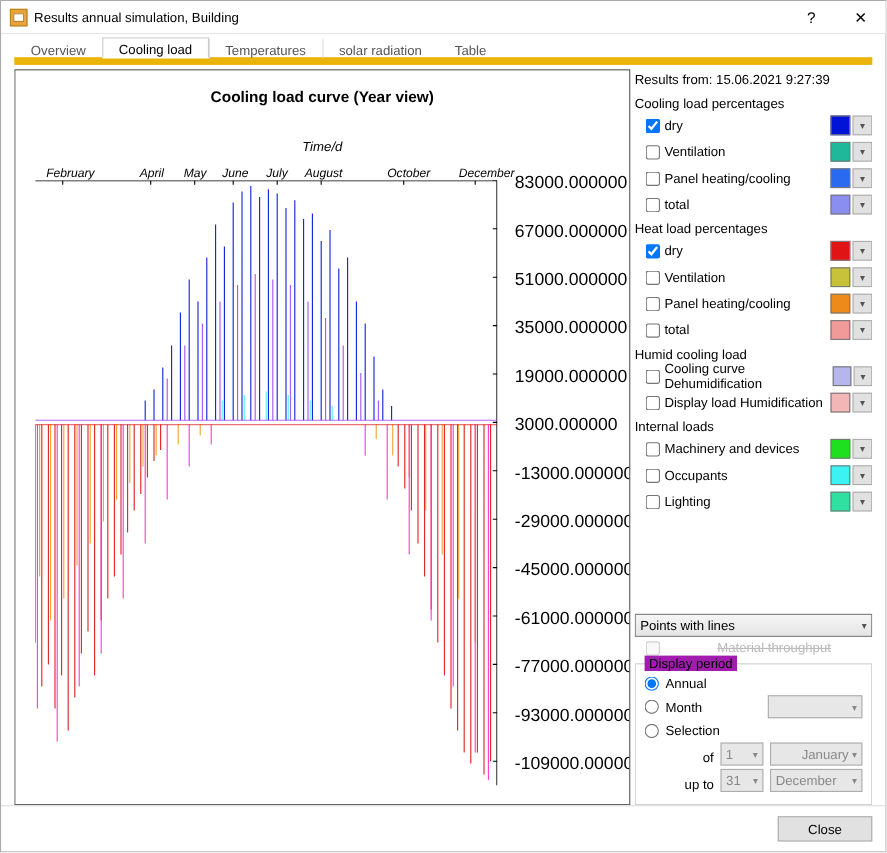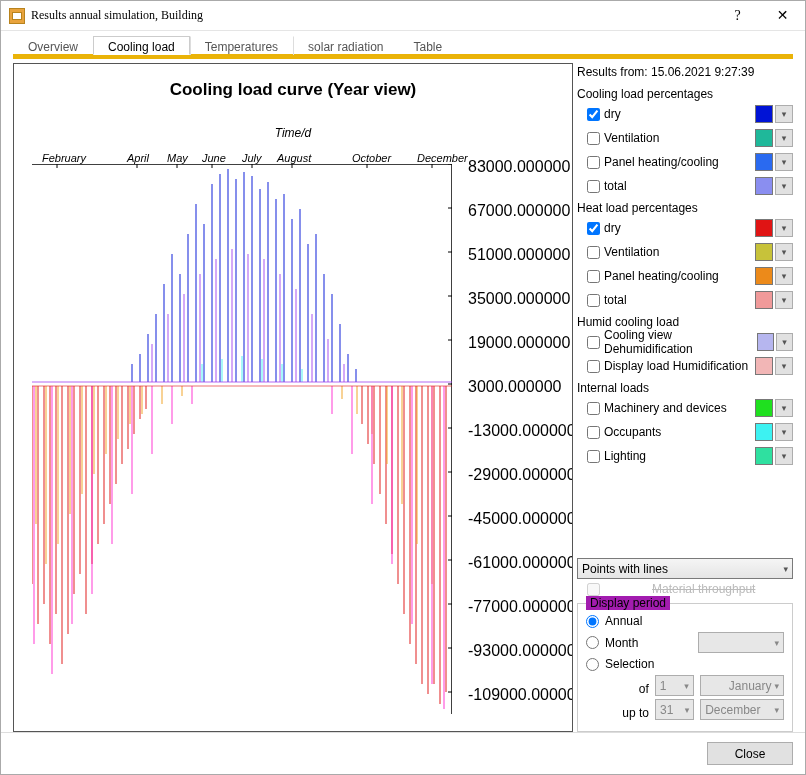--- a/index.html
+++ b/index.html
@@ -1,31 +1,31 @@
 <!DOCTYPE html>
 <html><head>
 <meta charset="utf-8">
 <style>
   * { box-sizing: border-box; }
   html, body { margin:0; padding:0; font-family: "Segoe UI", Tahoma, sans-serif; font-size:12px; color:#000; background:#fff; }
   .window { width:806px; height:775px; border:1px solid #aaa; display:flex; flex-direction:column; box-shadow:0 2px 10px rgba(0,0,0,0.2); }
-  .titlebar { height:30px; background:#fff; display:flex; align-items:center; padding:0 0 0 8px; border-bottom:1px solid #e5e5e5;font-family:Liberation Serif, serif;}
+  .titlebar { height:30px; background:#fff; display:flex; align-items:center; padding:0 0 0 8px; border-bottom:1px solid #e5e5e5;}
   .title-icon { width:16px; height:16px; background:#e8a33d; border:1px solid #b8831d; margin-right:6px; display:flex; align-items:center; justify-content:center;}
   .title-icon-inner{width:10px;height:8px;border:1px solid #b8831d;background:#fff;}
   .titlebar-text { flex:1; font-size:12px;}
   .titlebar-controls { display:flex; }
   .tb-btn { width:45px; height:29px; display:flex; align-items:center; justify-content:center; font-size:14px; }
   .content { flex:1; display:flex; flex-direction:column; padding:4px 12px 0 12px; overflow:hidden;}
-  .tabs { display:flex; border-bottom:5px solid #eab308; height:24px;}
+  .tabs { display:flex; border-bottom:7px solid #eab308; height:24px;align-items:flex-end;}
   .tab { padding:3px 14px 0 14px; font-size:12px; color:#555; border:1px solid transparent; border-bottom:none; position:relative; top:1px; cursor:default;}
   .tab.active { background:#fff; border:1px solid #ccc; border-bottom:1px solid #fff; color:#000;}
   .tab.sep-left {border-left:1px solid #ddd;}
   .body { flex:1; display:flex; gap:4px; padding-top:4px; overflow:hidden;}
   .chart-pane { flex:1; border:1px solid #555; position:relative; background:#fff; overflow:hidden;}
-  .chart-title { position:absolute; top:16px; left:0; right:0; text-align:center; font-weight:bold; font-size:17px;}
+  .chart-title { position:absolute; top:16px; left:0; right:0; text-align:center; font-weight:bold; font-size:14px;}
   .chart-sub { position:absolute; top:62px; left:0; right:0; text-align:center; font-style:italic; font-size:12px;}
   .xaxis-labels { position:absolute; top:88px; left:18px; width:420px; display:flex; font-style:italic; font-size:11px;}
   .xaxis-labels span{position:absolute;}
   .plot-area { position:absolute; left:18px; top:100px; width:420px; height:550px;}
   .yaxis-labels { position:absolute; left:448px; top:100px; width:108px; height:570px; font-size:16px; text-align:left;}
   .yaxis-labels div{position:absolute; left:6px;}
   .side-pane { width:216px; display:flex; flex-direction:column; font-size:12px; overflow:hidden;}
   .side-scroll{flex:1; overflow-y:auto;}
   .sec-label{margin:4px 0 2px 0;}
   .chk-row { display:flex; align-items:center; margin:2px 0 2px 10px; height:22px;}
@@ -231,21 +231,21 @@
                 <span class="spacer"></span>
                 <span class="color-swatch" style="background:#f09a9a"></span>
                 <span class="dd-btn">▾</span>
               </div>
             </div>
 
           <div class="sec-label">Humid cooling load</div>
           <div id="sec-humid">
               <div class="chk-row">
                 <input type="checkbox" style="">
-                <span>Cooling view Dehumidification</span>
+                <span>Cooling curve Dehumidification</span>
                 <span class="spacer"></span>
                 <span class="color-swatch" style="background:#b6b6ef"></span>
                 <span class="dd-btn">▾</span>
               </div>
               <div class="chk-row">
                 <input type="checkbox" style="">
                 <span>Display load Humidification</span>
                 <span class="spacer"></span>
                 <span class="color-swatch" style="background:#f2b6b6"></span>
                 <span class="dd-btn">▾</span>

